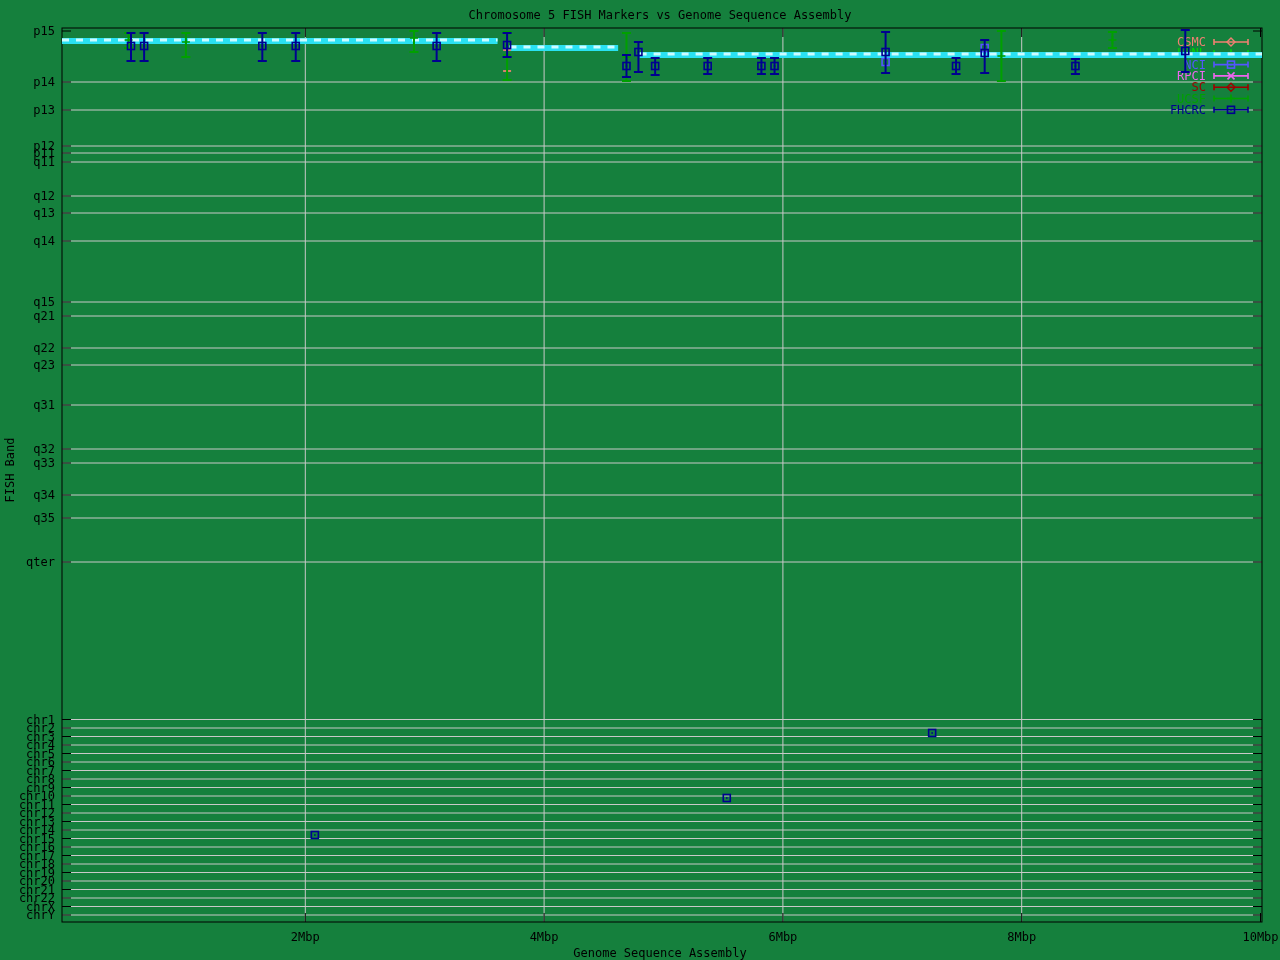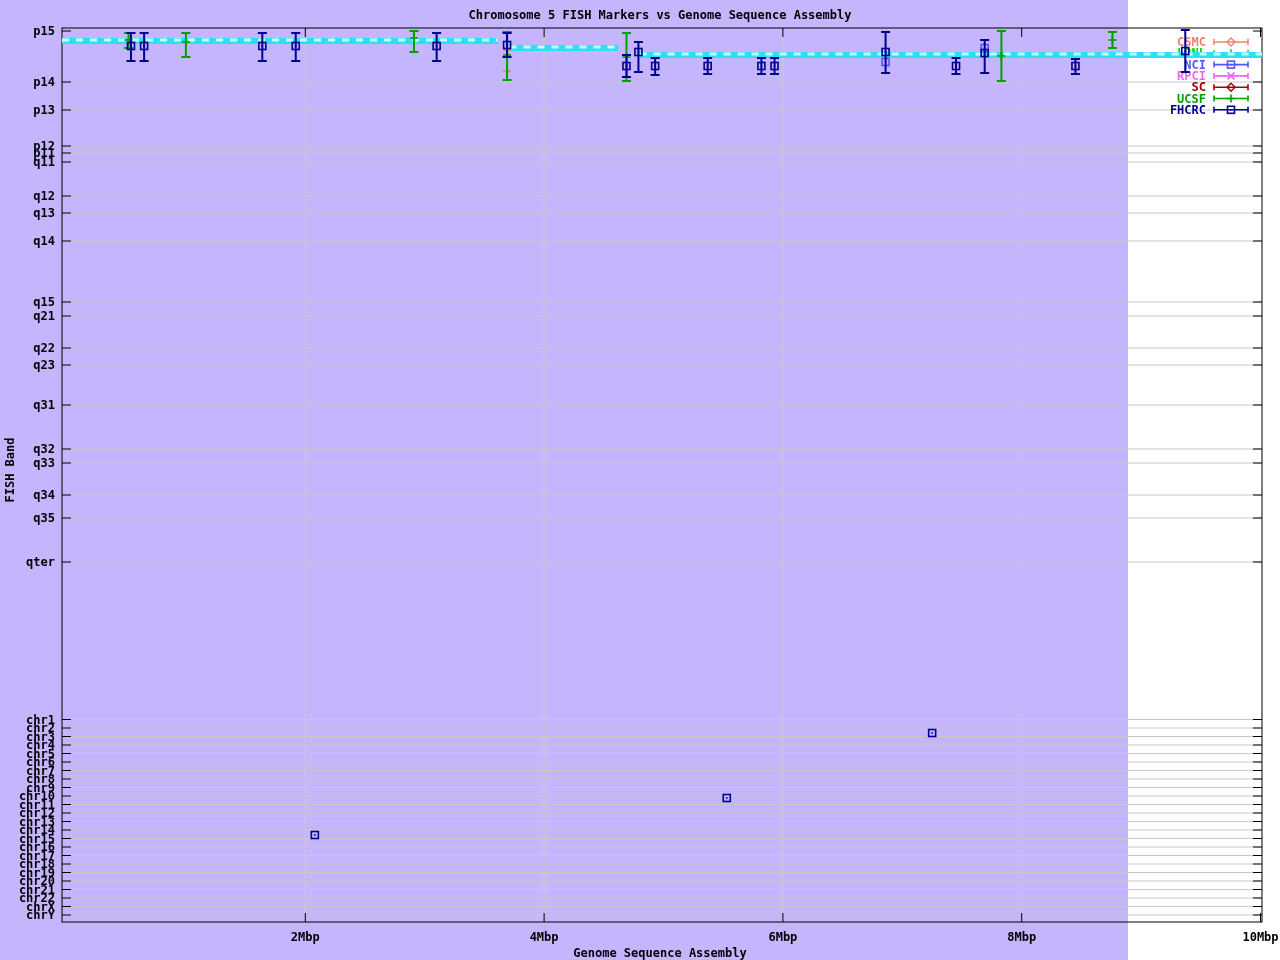--- a/index.html
+++ b/index.html
@@ -1,17 +1,17 @@
 <!DOCTYPE html>
 <html><head>
 <meta charset="utf-8">
 <style>
   html,body{margin:0;padding:0;background:#ffffff;width:1280px;height:960px;overflow:hidden;}
-  #canvas{position:relative;width:1128px;height:960px;background:#c4b5fd;
-          font-family:"DejaVu Sans Mono","Liberation Mono",monospace;color:#000;font-weight:bold;}
+  #canvas{position:relative;width:1280px;height:960px;background:#15803d;
+          font-family:"DejaVu Sans Mono","Liberation Mono",monospace;color:#000;}
   svg text{font-family:"DejaVu Sans Mono","Liberation Mono",monospace;fill:#000;}
 </style>
 </head>
 <body>
 
 <div id="canvas">
   <svg id="chart" width="1280" height="960" viewBox="0 0 1280 960">
     <text x="660" y="19" font-size="12" text-anchor="middle">Chromosome 5 FISH Markers vs Genome Sequence Assembly</text>
     <text x="14" y="470" font-size="12" text-anchor="middle" transform="rotate(-90 14 470)">FISH Band</text>
     <text x="660" y="957" font-size="12" text-anchor="middle">Genome Sequence Assembly</text>

